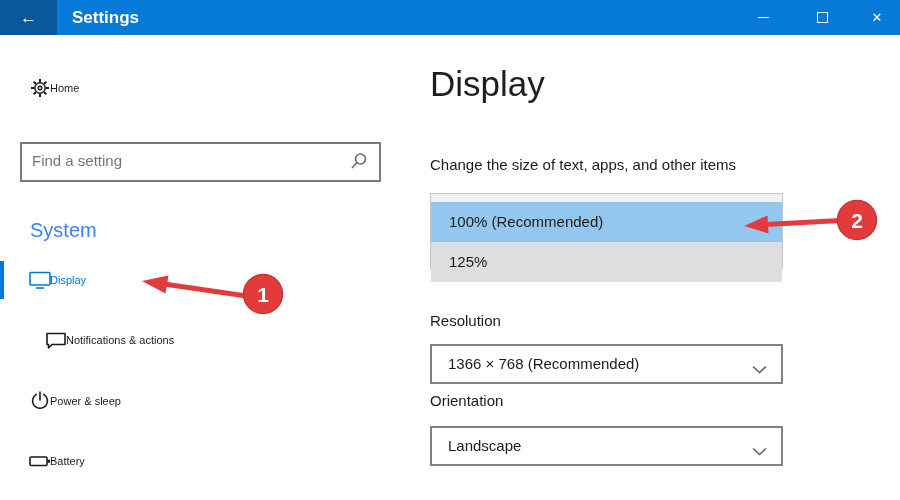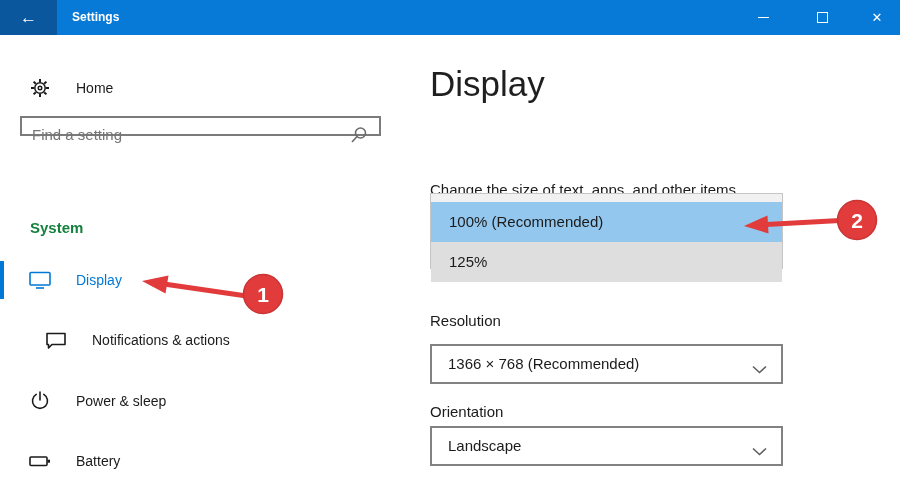--- a/index.html
+++ b/index.html
@@ -5,54 +5,54 @@
   * { margin: 0; padding: 0; box-sizing: border-box; }
   html, body { width: 900px; height: 500px; overflow: hidden; background: #ffffff;
     font-family: "Liberation Sans", "DejaVu Sans", sans-serif; }
   .stage { position: relative; width: 900px; height: 500px; background: #ffffff; }
 
   
   .titlebar { position: absolute; left: 0; top: 0; width: 900px; height: 35px; background: #0779d6; }
   .back-btn { position: absolute; left: 0; top: 0; width: 57px; height: 35px; background: #0a579e;
     color: #ffffff; font-size: 17px; display: flex; align-items: center; justify-content: center; cursor: default; }
   .app-title { position: absolute; left: 72px; top: 0; height: 35px; line-height: 35px;
-    color: #ffffff; font-size: 12px; font-weight: bold; }
+    color: #ffffff; font-size: 17px; font-weight: bold; }
   .win-btn { position: absolute; top: 0; width: 46px; height: 35px; display: flex; align-items: center; justify-content: center; }
   .btn-min { right: 114px; } .btn-max { right: 55px; } .btn-close { right: 0; }
   .glyph-min { width: 11px; height: 0; border-top: 1px solid #ffffff; }
   .glyph-max { width: 11px; height: 11px; border: 1px solid #ffffff; }
   .glyph-close { color: #ffffff; font-size: 13px; line-height: 1; }
 
   
   .side-row { position: absolute; left: 0; width: 420px; height: 44px; display: flex; align-items: center; }
   .side-row .icon-cell { position: absolute; left: 28px; width: 24px; height: 24px;
     display: flex; align-items: center; justify-content: center; }
-  .side-row .lbl { position: absolute; left: 76px; font-size: 14px; color: #1b1b1b; white-space: nowrap; }
+  .side-row .lbl { position: absolute; left: 50px; font-size: 11px; color: #1b1b1b; white-space: nowrap; }
   .home-row { top: 66px; }
-  .section-hdr { position: absolute; left: 30px; top: 219px; font-size: 15px; color: #15803d; font-weight: bold; }
+  .section-hdr { position: absolute; left: 30px; top: 219px; font-size: 20px; color: #3b82f6; }
   .row-display { top: 258px; }
   .row-display .lbl { color: #0078d7; }
   .row-notif { top: 318px; margin-left: 16px; }
   .row-power { top: 379px; }
   .row-batt  { top: 439px; }
   .accent-bar { position: absolute; left: 0; top: 261px; width: 4px; height: 38px; background: #0078d7; }
 
-  .search-box { position: absolute; left: 20px; top: 116px; width: 361px; height: 20px;
+  .search-box { position: absolute; left: 20px; top: 142px; width: 361px; height: 40px;
     border: 2px solid #7b7b7b; background: #ffffff; }
   .search-box input { position: absolute; left: 10px; top: 0; width: 300px; height: 32px; border: none; outline: none;
     font-size: 15px; color: #2b2b2b; font-family: inherit; background: transparent; }
   .search-glass { position: absolute; right: 10px; top: 7px; }
 
   
   .page-title { position: absolute; left: 430px; top: 64px; font-size: 35px; font-weight: 300; color: #1f1f1f; }
   .section-title { position: absolute; left: 430px; top: 112px; font-size: 23px; font-weight: 400; color: #1f1f1f; }
   .field-label { position: absolute; left: 430px; font-size: 15px; color: #1b1b1b; white-space: nowrap; }
-  .lbl-scale { top: 181px; }
+  .lbl-scale { top: 156px; }
   .lbl-res { top: 312px; }
-  .lbl-orient { top: 403px; }
+  .lbl-orient { top: 392px; }
 
   .listbox { position: absolute; left: 430px; top: 193px; width: 353px; height: 76px;
     background: #f1f1f1; border: 1px solid #c5c5c5; padding-top: 8px; }
   .opt { height: 40px; line-height: 40px; padding-left: 18px; font-size: 15px; color: #1b1b1b; }
   .opt-selected { background: #93c7ed; }
   .opt-plain { background: #dedede; }
 
   .select { position: absolute; left: 430px; width: 353px; height: 40px; background: #ffffff;
     border: 2px solid #828282; }
   .sel-res { top: 344px; }

